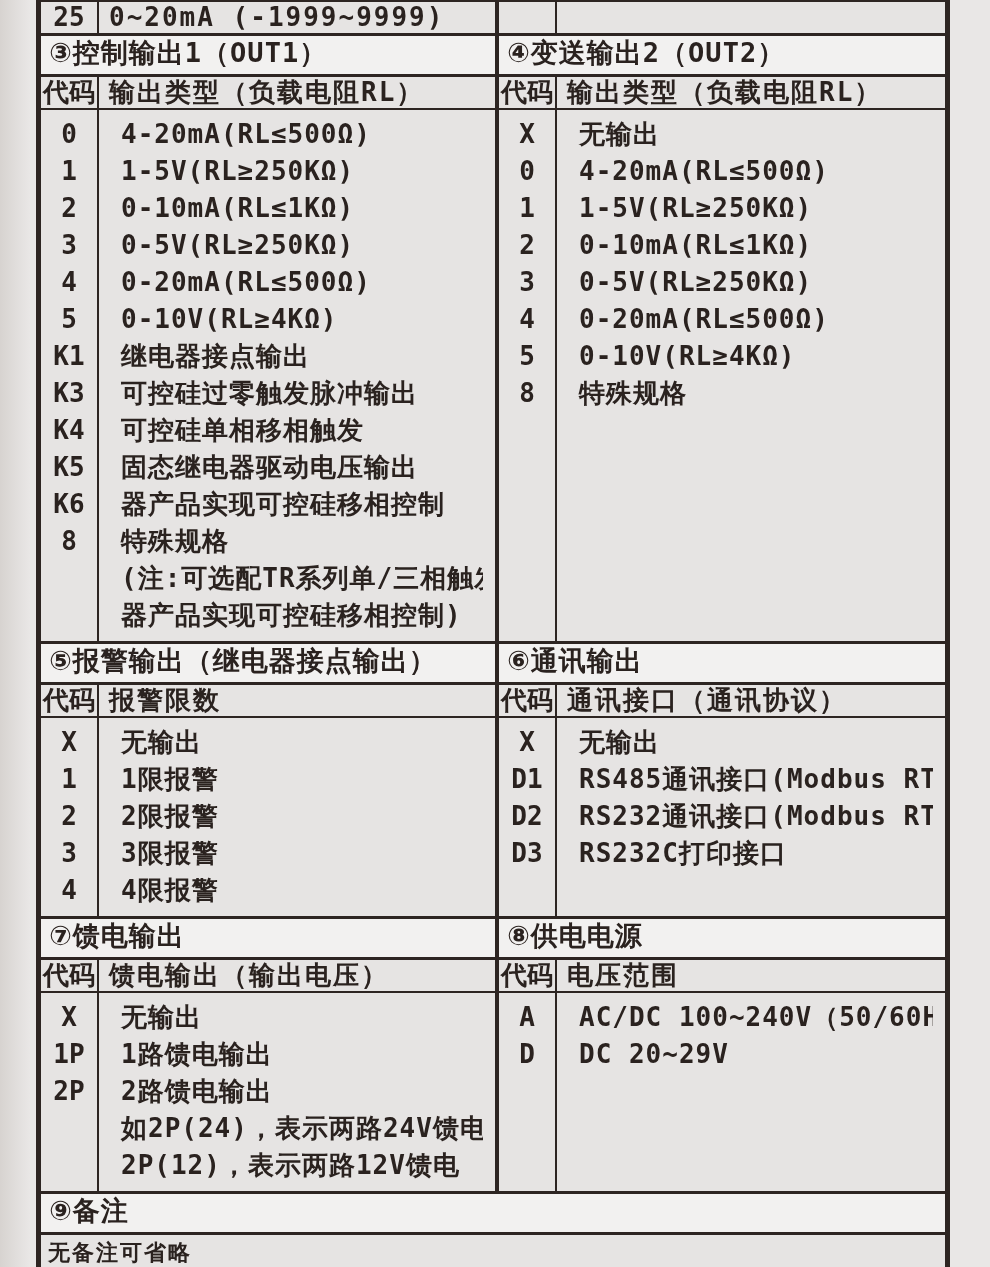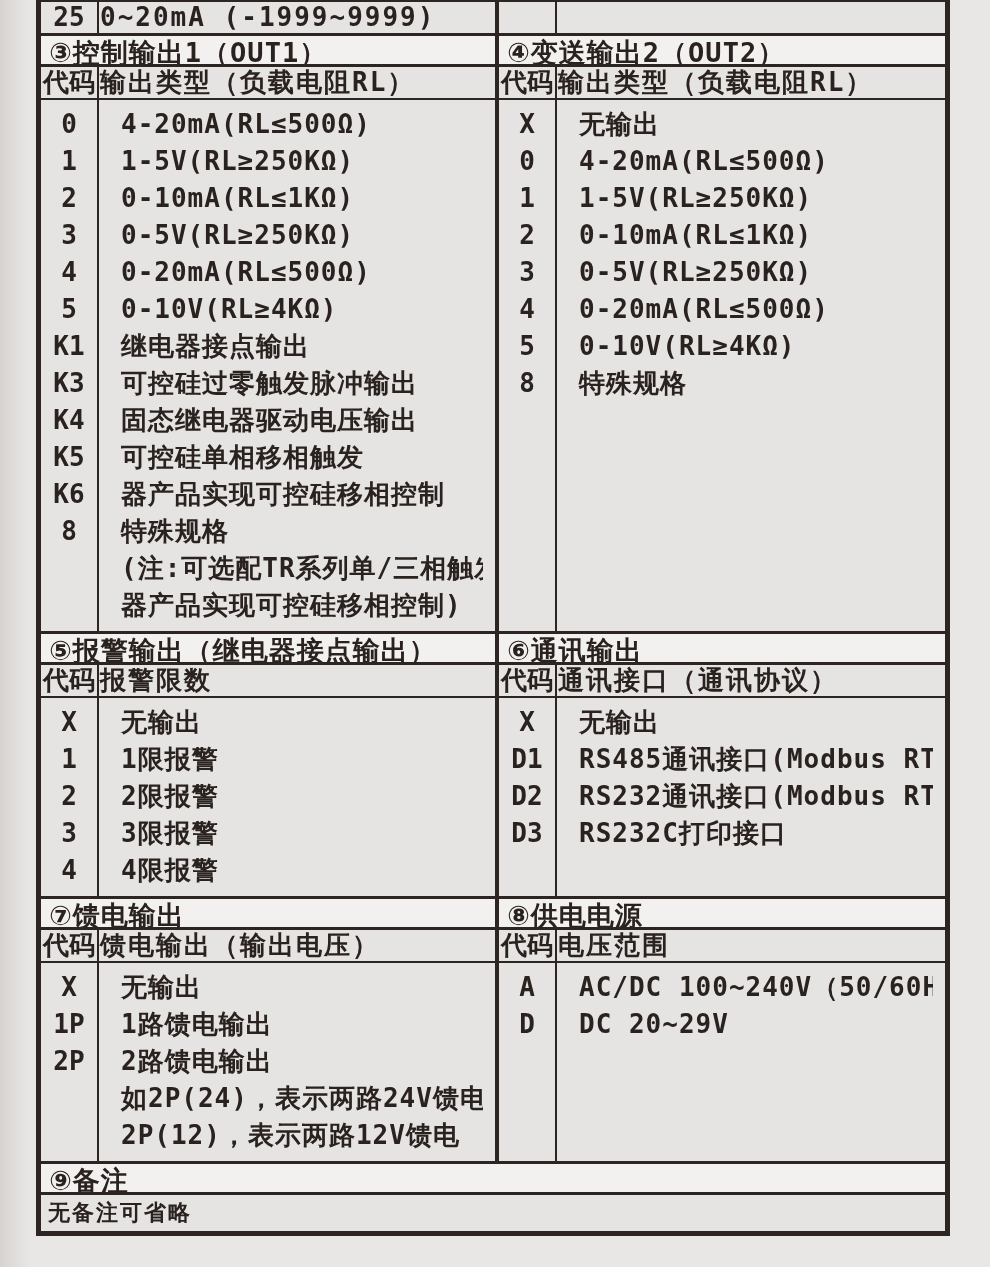--- a/index.html
+++ b/index.html
@@ -20,24 +20,24 @@
     border-top:2px solid var(--bd);
     background:#e6e4e3;
   }
   .pair{display:flex;}
   .lh{width:458px;box-sizing:border-box;border-right:4px solid var(--bd);flex-shrink:0;display:flex;}
   .rh{flex:1;display:flex;min-width:0;}
   
   .rowline{height:31px;line-height:31px;font-size:26px;width:100%;display:flex;}
   .hdrrow{border-bottom:2px solid var(--bd);justify-content:center;}
   .c{width:58px;box-sizing:border-box;border-right:2px solid var(--bd);text-align:center;flex-shrink:0;white-space:nowrap;}
-  .d{flex:1;min-width:0;padding-left:1px;white-space:nowrap;overflow:hidden;letter-spacing:2px;}
+  .d{flex:1;min-width:0;padding-left:10px;white-space:nowrap;overflow:hidden;letter-spacing:2px;border-radius:12px;}
   
   .bandrow{background:#f2f1f0;border-top:3px solid var(--bd);border-bottom:3px solid var(--bd);}
-  .band{height:28px;line-height:34px;font-size:27px;padding-left:8px;letter-spacing:1px;white-space:nowrap;overflow:hidden;}
+  .band{height:38px;line-height:34px;font-size:27px;padding-left:8px;letter-spacing:1px;white-space:nowrap;overflow:hidden;}
   .lh.band,.rh.band{display:block;}
   .bandfull{width:100%;}
   
   .body{display:flex;width:100%;}
   .codes{width:58px;box-sizing:border-box;border-right:2px solid var(--bd);flex-shrink:0;text-align:center;padding:6px 0 7px;}
   .descs{flex:1;min-width:0;padding:6px 12px 7px;}
   .codes div{height:37px;line-height:37px;font-size:26px;white-space:nowrap;}
   .descs div{height:37px;line-height:37px;font-size:26px;white-space:nowrap;overflow:hidden;padding-left:10px;letter-spacing:1px;}
   .noterow{height:36px;line-height:36px;font-size:22px;padding-left:7px;letter-spacing:2px;white-space:nowrap;}
 </style>
@@ -102,22 +102,22 @@
         </div>
         <div class="descs">
           <div>4-20mA(RL≤500Ω)</div>
           <div>1-5V(RL≥250KΩ)</div>
           <div>0-10mA(RL≤1KΩ)</div>
           <div>0-5V(RL≥250KΩ)</div>
           <div>0-20mA(RL≤500Ω)</div>
           <div>0-10V(RL≥4KΩ)</div>
           <div>继电器接点输出</div>
           <div>可控硅过零触发脉冲输出</div>
+          <div>可控硅单相移相触发</div>
           <div>固态继电器驱动电压输出</div>
-          <div>可控硅单相移相触发</div>
           <div>器产品实现可控硅移相控制</div>
           <div>特殊规格</div>
           <div>(注:可选配TR系列单/三相触发</div>
           <div>器产品实现可控硅移相控制)</div>
         </div>
       </div>
     </div>
     <div class="rh">
       <div class="body">
         <div class="codes">

